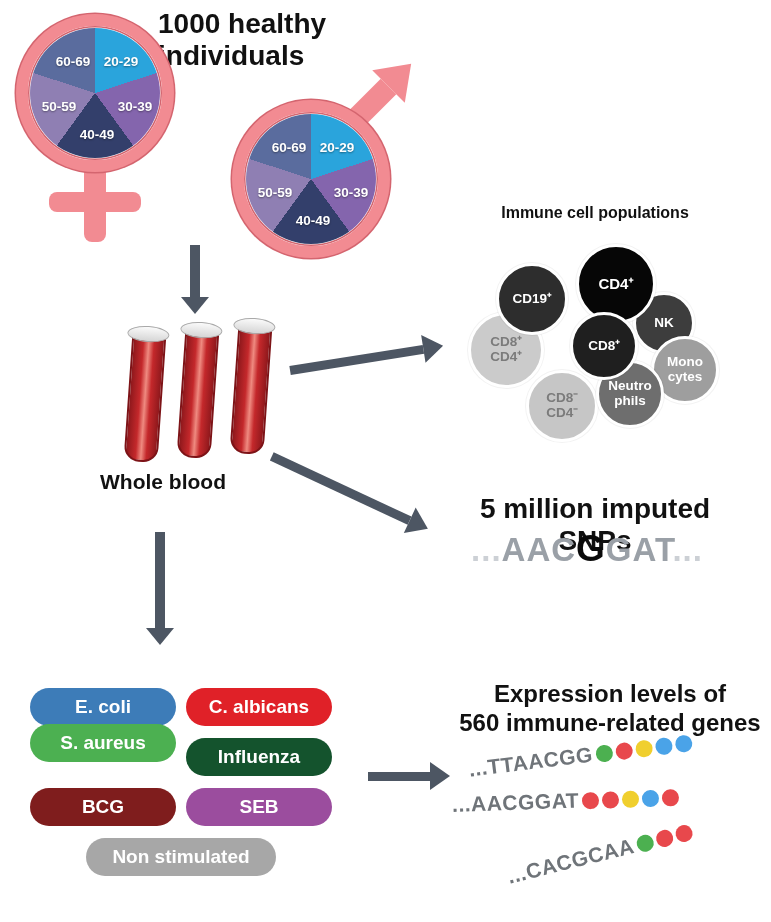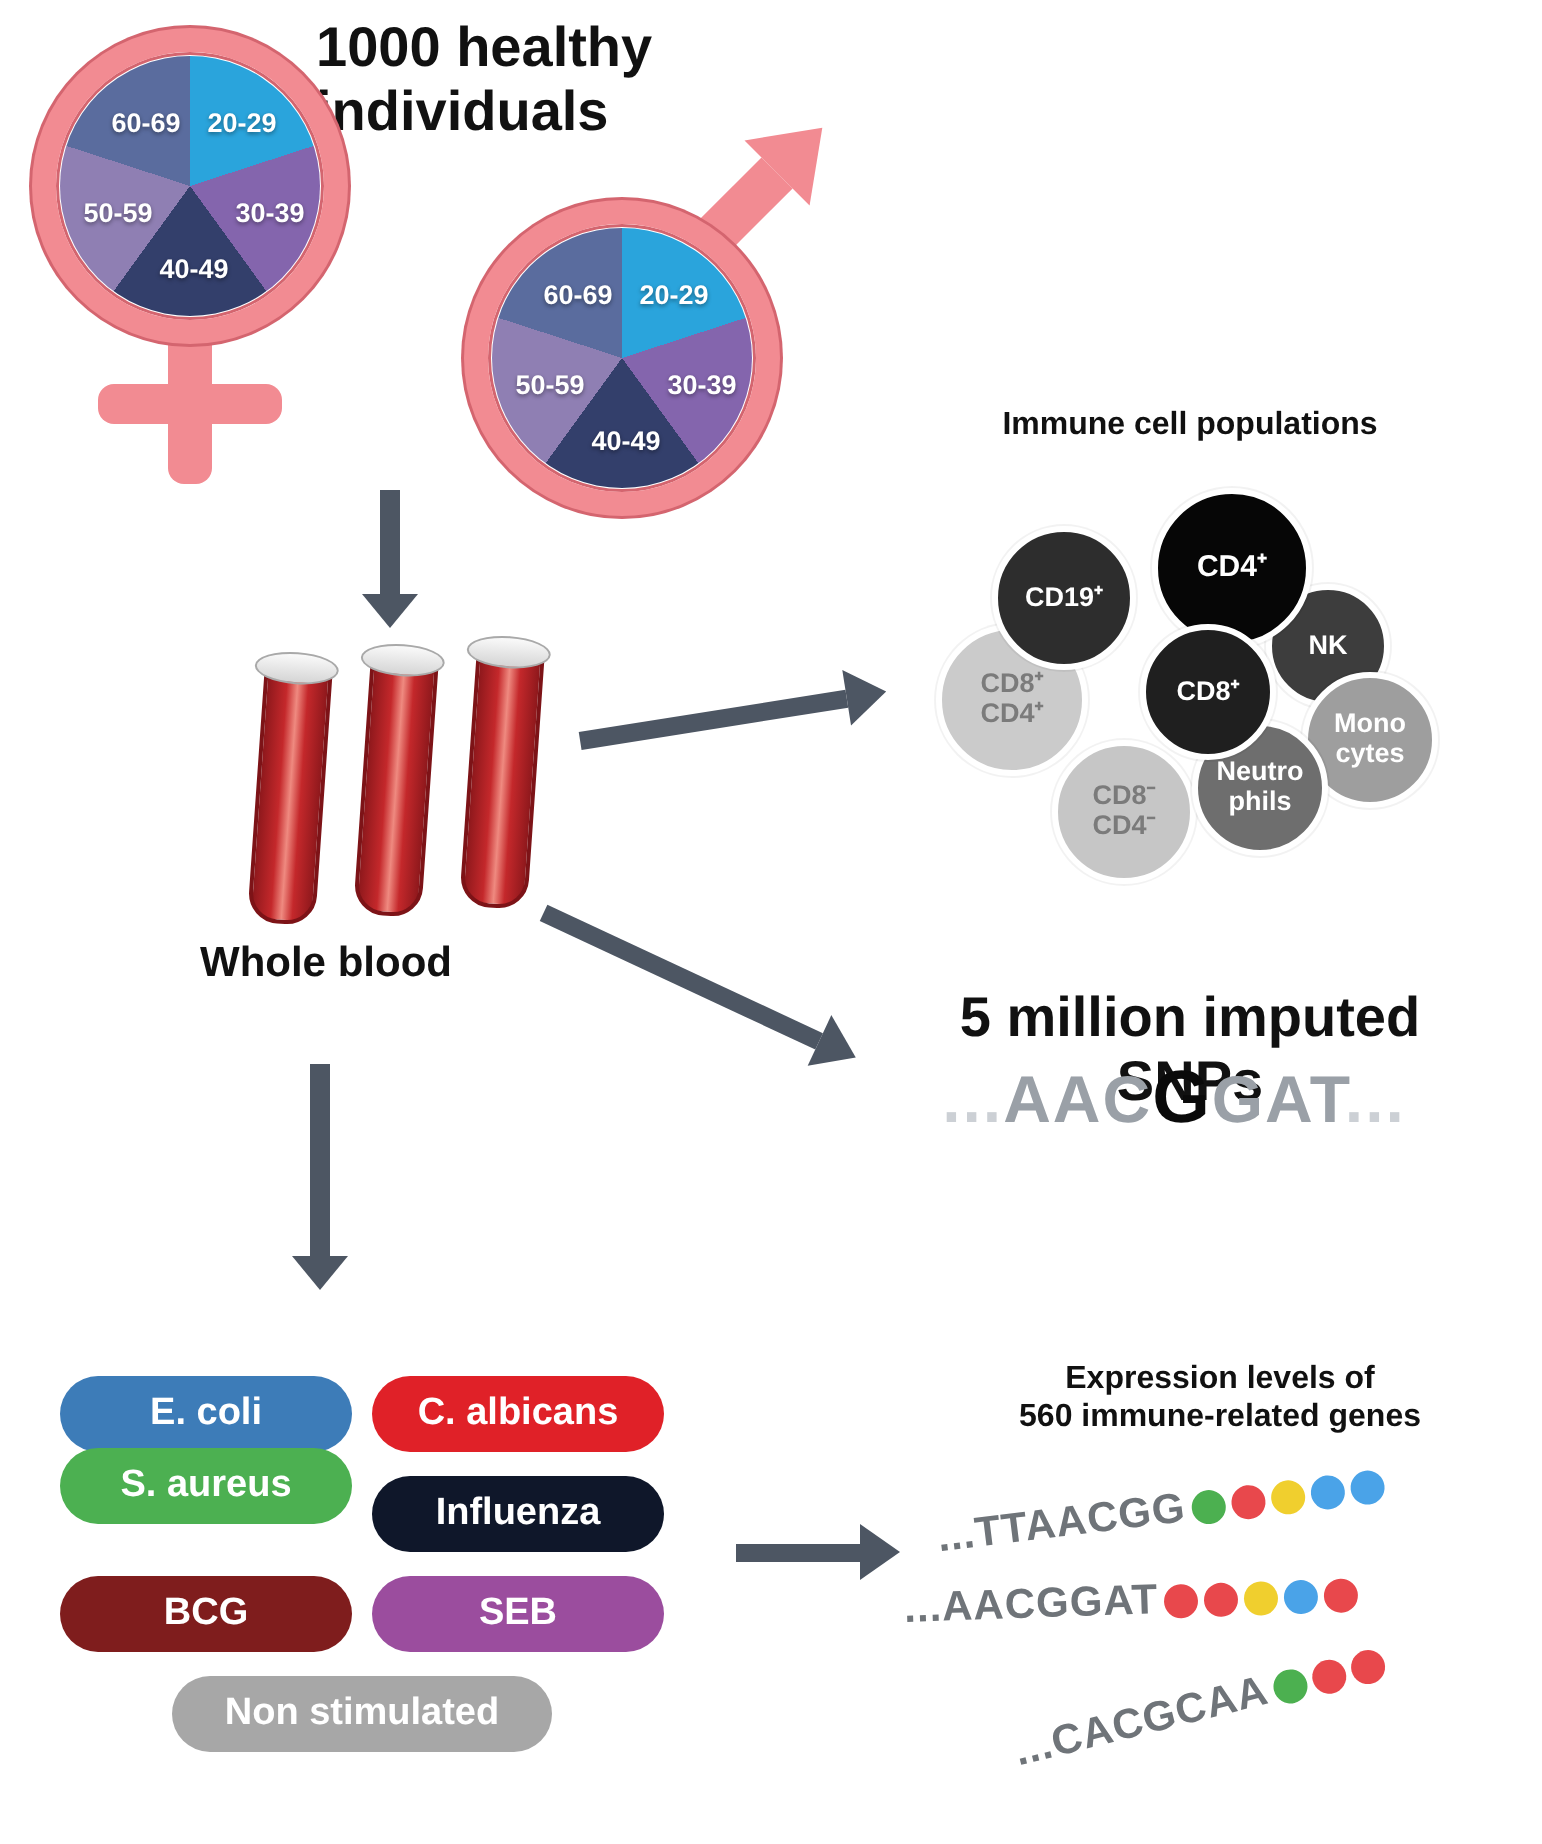--- a/index.html
+++ b/index.html
@@ -104,21 +104,21 @@
   .p-ecoli   { left:30px;  top:688px; }
   .p-calb    { left:186px; top:688px; }
   .p-saureus { left:30px;  top:724px; }
   .p-flu     { left:186px; top:738px; }
   .p-bcg     { left:30px;  top:788px; }
   .p-seb     { left:186px; top:788px; }
   .p-nonstim { left:86px;  top:838px; width:190px; }
 
   
   .expr-title { left:450px; top:680px; width:320px; text-align:center;
-    font-size:16px; line-height:1.2; white-space:pre-line; }
+    font-size:24px; line-height:1.2; white-space:pre-line; }
   .gene-row { position:absolute; display:flex; align-items:center; gap:3px; }
   .gene-seq { font-size:21px; font-weight:bold; color:#6f7479; letter-spacing:0.5px; }
   .dot { width:17px; height:17px; border-radius:50%; flex:0 0 auto; }
   .gr-1 { left:468px; top:744px; transform:rotate(-7deg); }
   .gr-2 { left:452px; top:789px; transform:rotate(-2deg); }
   .gr-3 { left:505px; top:842px; transform:rotate(-14deg); }
 </style>
 </head>
 <body>
 
@@ -203,21 +203,21 @@
   </div>
 
   <div class="arrow-down arr-blood-stim">
     <div class="shaft"></div>
     <div class="head"></div>
   </div>
 
   <div class="pill p-ecoli" style="background-color: rgb(61, 124, 184);">E. coli</div>
   <div class="pill p-calb" style="background-color: rgb(224, 33, 40);">C. albicans</div>
   <div class="pill p-saureus" style="background-color: rgb(76, 176, 81);">S. aureus</div>
-  <div class="pill p-flu" style="background-color: #0f172a;">Influenza</div>
+  <div class="pill p-flu" style="background-color: #14532d;">Influenza</div>
   <div class="pill p-bcg" style="background-color: #7f1d1d;">BCG</div>
   <div class="pill p-seb" style="background-color: rgb(155, 77, 158);">SEB</div>
   <div class="pill p-nonstim" style="background-color: rgb(167, 167, 167);">Non stimulated</div>
 
   <div class="arrow-right arr-stim-expr">
     <div class="shaft"></div>
     <div class="head"></div>
   </div>
 
   <div class="static-text expr-title">Expression levels of

